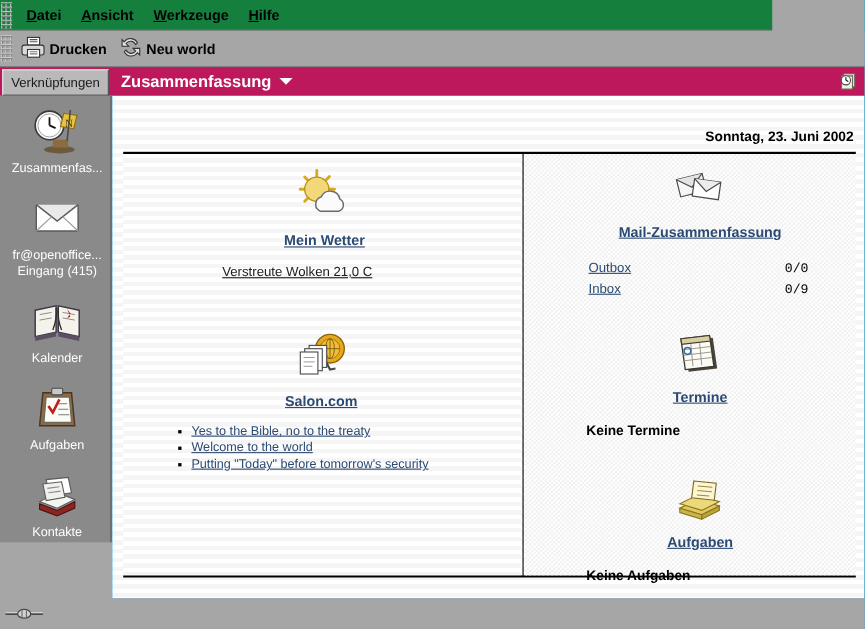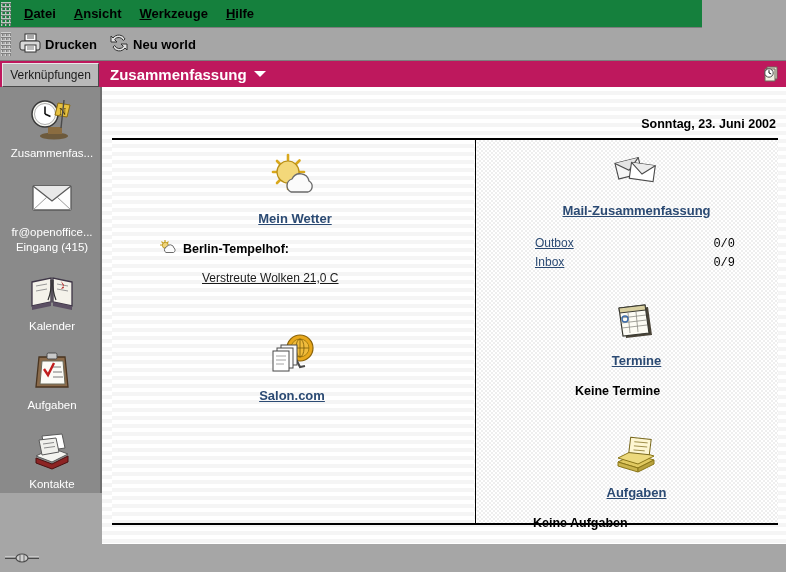--- a/index.html
+++ b/index.html
@@ -302,35 +302,20 @@
                 <line x1="8" y1="31" x2="11.5" y2="27.5"></line>
                 <line x1="27" y1="12" x2="30.5" y2="8.5"></line>
               </g>
               <circle cx="19" cy="20" r="11" fill="#f3d87a" stroke="#b98f16" stroke-width="1.2"></circle>
               <path d="M22 40 a7 7 0 0 1 1 -13 a9 9 0 0 1 17 2 a6 6 0 0 1 -1 11 z" fill="#fbfbfb" stroke="#6a6a6a" stroke-width="1.3"></path>
             </svg>
           </span>
           <a class="link">Mein Wetter</a>
         </div>
 
-        <div style="display:flex;align-items:center;gap:6px;margin:14px 0 0 44px;">
-          <span>
-            <svg width="17" height="14" viewBox="0 0 17 14">
-              <g stroke="#c9a01a" stroke-width="1.2" stroke-linecap="round">
-                <line x1="5" y1="0.5" x2="5" y2="2.5"></line>
-                <line x1="0.5" y1="5" x2="2.5" y2="5"></line>
-                <line x1="1.8" y1="1.8" x2="3.2" y2="3.2"></line>
-                <line x1="8.2" y1="1.8" x2="6.8" y2="3.2"></line>
-              </g>
-              <circle cx="5.3" cy="5.3" r="3" fill="#f0d477" stroke="#b08c12" stroke-width="0.8"></circle>
-              <path d="M6 12.5 a3 3 0 0 1 0.5 -5.5 a4 4 0 0 1 7.5 1 a2.6 2.6 0 0 1 -0.5 4.5 z" fill="#fbfbfb" stroke="#5a5a5a" stroke-width="0.9"></path>
-            </svg>
-          </span>
-          <span class="sublabel">Berlin-Tempelhof:</span>
-        </div>
 
         <div class="subtext" style="margin:14px 0 0 86px;text-decoration:underline;">Verstreute Wolken 21,0 C</div>
       </div>
 
       <div class="block" style="padding:48px 0 0 4px;">
         <div class="blockhead">
           <span class="ic">
             <svg width="52" height="44" viewBox="0 0 52 44">
               <circle cx="31" cy="15" r="13" fill="#e8a81c" stroke="#8a6208" stroke-width="1.2"></circle>
               <circle cx="31" cy="15" r="9" fill="#f0bc3c" stroke="#a07a10" stroke-width="0.9"></circle>
@@ -346,20 +331,25 @@
               <g stroke="#9a9a9a" stroke-width="0.9">
                 <line x1="7" y1="23" x2="17" y2="23"></line>
                 <line x1="7" y1="27" x2="17" y2="27"></line>
                 <line x1="7" y1="31" x2="15" y2="31"></line>
               </g>
             </svg>
           </span>
           <a class="link" style="margin-left:-6px;">Salon.com</a>
         </div>
 
+        <ul class="newslist" style="margin:12px 0 0 40px;">
+          <li><a class="newslink">Yes to the Bible, no to the treaty</a></li>
+          <li><a class="newslink">Welcome to the world</a></li>
+          <li><a class="newslink">Putting "Today" before tomorrow's security</a></li>
+        </ul>
       </div>
     </div>
 
     <div class="colright">
 
       <div class="block" style="padding:14px 0 0 18px;">
         <div class="blockhead">
           <span class="ic">
             <svg width="46" height="38" viewBox="0 0 46 38">
               <g transform="rotate(-14 16 16)">
@@ -399,21 +389,21 @@
                 <line x1="7.5" y1="21" x2="32.5" y2="18"></line>
                 <line x1="8" y1="26" x2="33" y2="23"></line>
                 <line x1="14" y1="11" x2="16" y2="31"></line>
                 <line x1="22" y1="10" x2="24" y2="30"></line>
               </g>
               <circle cx="11" cy="17" r="3" fill="none" stroke="#3a6aa8" stroke-width="1.4"></circle>
             </svg>
           </span>
           <a class="link">Termine</a>
         </div>
-        <div class="emptyline" style="margin:16px 0 0 38px;padding-left:42px;">Keine Termine</div>
+        <div class="emptyline" style="margin:16px 0 0 38px;">Keine Termine</div>
       </div>
 
       <div class="block" style="padding:34px 0 0 18px;">
         <div class="blockhead">
           <span class="ic">
             <svg width="46" height="42" viewBox="0 0 46 42">
               <path d="M4 30 L24 36 L40 28 L20 22 z" fill="#e0c960" stroke="#8a7618" stroke-width="1"></path>
               <path d="M4 30 L24 36 L24 40 L4 34 z" fill="#cbb44c" stroke="#8a7618" stroke-width="1"></path>
               <path d="M40 28 L24 36 L24 40 L40 32 z" fill="#b9a33e" stroke="#8a7618" stroke-width="1"></path>
               <path d="M4 26 L24 32 L40 24 L20 18 z" fill="#ecd97c" stroke="#8a7618" stroke-width="1"></path>

